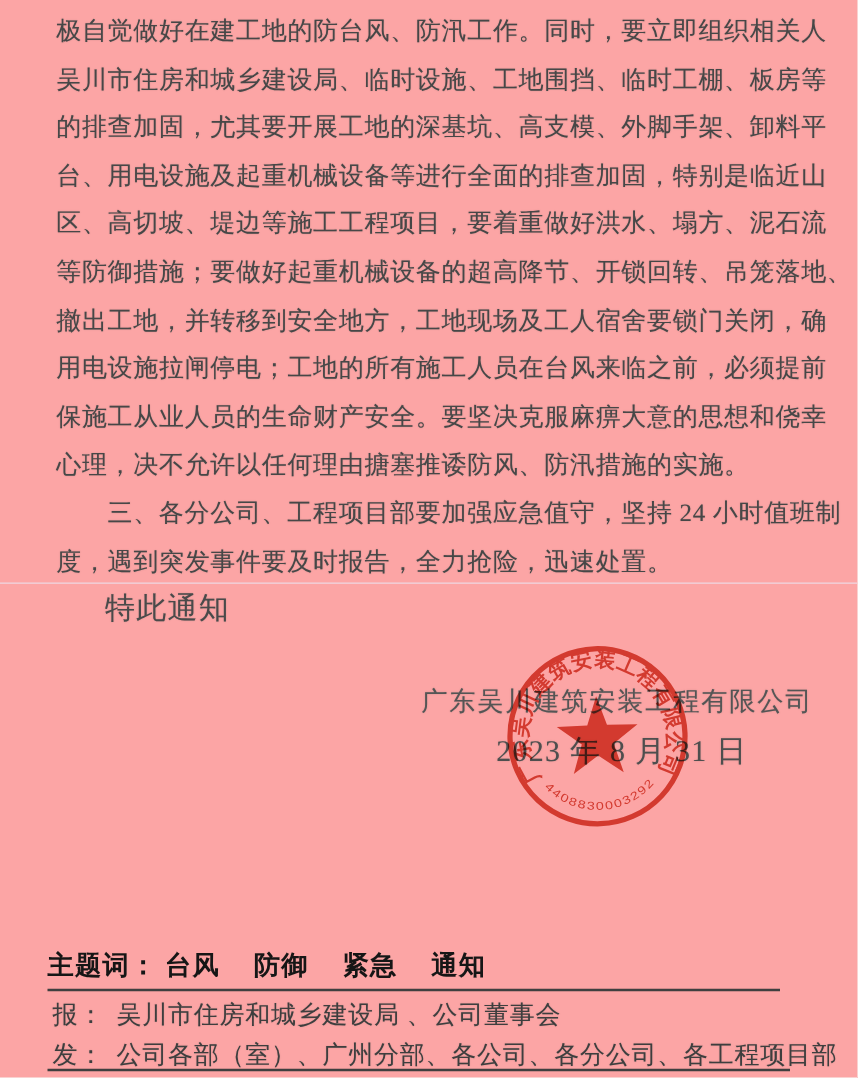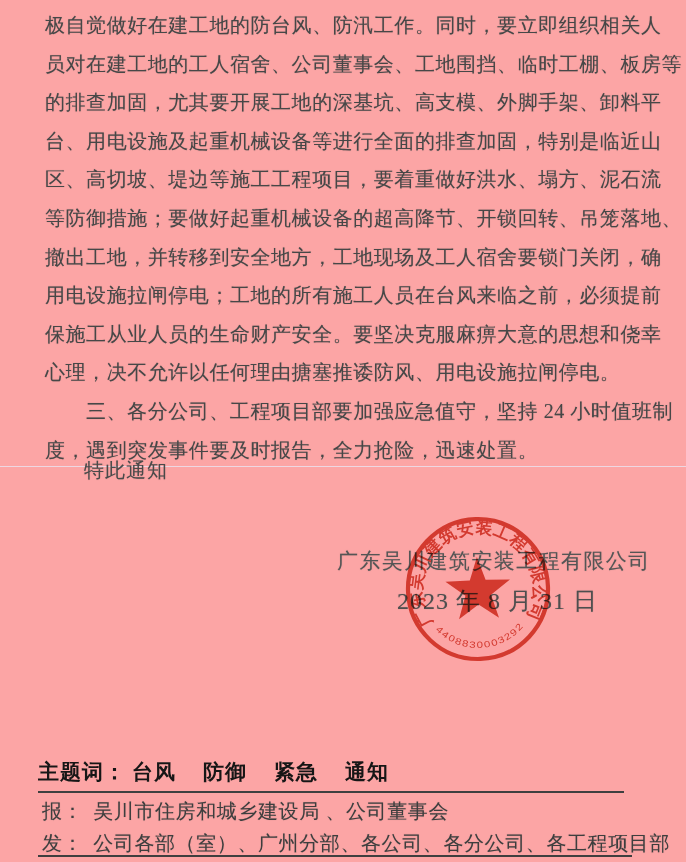--- a/index.html
+++ b/index.html
@@ -23,22 +23,22 @@
     line-height:38.6px;
     letter-spacing:0.55px;
     color:#474747;
     text-shadow:0 0 1px rgba(90,90,90,.45);
   }
   .line{white-space:nowrap;}
   .line.indent{padding-left:41px;}
   
   .closing{
     position:absolute;
-    left:84px;top:457px;
-    font-size:20px;
+    left:84px;top:470px;
+    font-size:24px;
     letter-spacing:1px;
     color:#4a4a4a;
     text-shadow:0 0 1px rgba(90,90,90,.45);
   }
   .pink-line{
     position:absolute;
     left:0;top:466px;
     width:686px;height:1px;
     background:#eed7e2;
   }
@@ -102,29 +102,29 @@
   .distribute-row{top:830px;}
   .info-label{margin-right:10px;}
 </style>
 </head>
 <body>
 
 <div class="page">
 
   <div class="body-text">
     <div class="line">极自觉做好在建工地的防台风、防汛工作。同时，要立即组织相关人</div>
-    <div class="line">员对在建工地的工人宿舍、公司董事会、工地围挡、临时工棚、板房等</div>
+    <div class="line">吴川市住房和城乡建设局、临时设施、工地围挡、临时工棚、板房等</div>
     <div class="line">的排查加固，尤其要开展工地的深基坑、高支模、外脚手架、卸料平</div>
     <div class="line">台、用电设施及起重机械设备等进行全面的排查加固，特别是临近山</div>
     <div class="line">区、高切坡、堤边等施工工程项目，要着重做好洪水、塌方、泥石流</div>
     <div class="line">等防御措施；要做好起重机械设备的超高降节、开锁回转、吊笼落地、</div>
     <div class="line">撤出工地，并转移到安全地方，工地现场及工人宿舍要锁门关闭，确</div>
     <div class="line">用电设施拉闸停电；工地的所有施工人员在台风来临之前，必须提前</div>
     <div class="line">保施工从业人员的生命财产安全。要坚决克服麻痹大意的思想和侥幸</div>
-    <div class="line">心理，决不允许以任何理由搪塞推诿防风、用电设施拉闸停电。</div>
+    <div class="line">心理，决不允许以任何理由搪塞推诿防风、防汛措施的实施。</div>
     <div class="line indent">三、各分公司、工程项目部要加强应急值守，坚持 24 小时值班制</div>
     <div class="line">度，遇到突发事件要及时报告，全力抢险，迅速处置。</div>
   </div>
 
   <div class="pink-line"></div>
 
   <div class="closing">特此通知</div>
 
   <div class="sig-company">广东吴川建筑安装工程有限公司</div>
   <div class="sig-date">2023 年 8 月 31 日</div>

